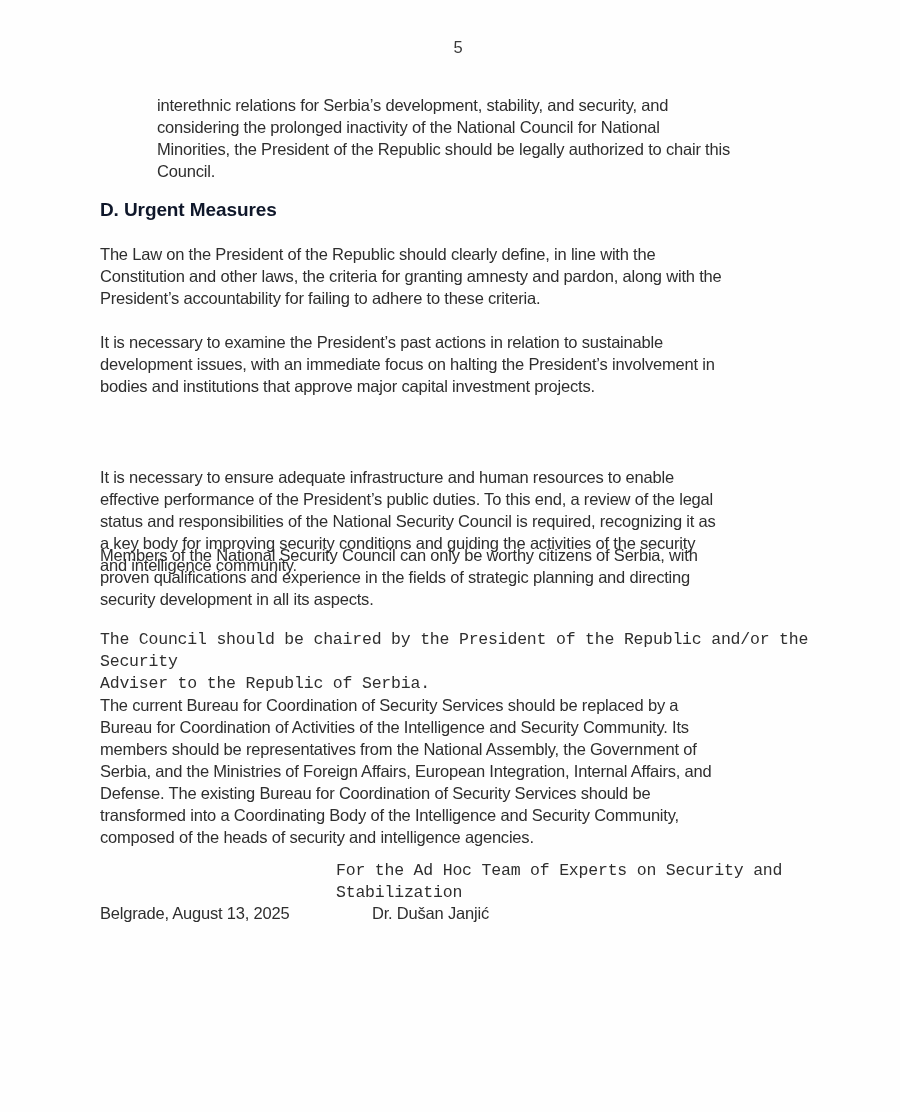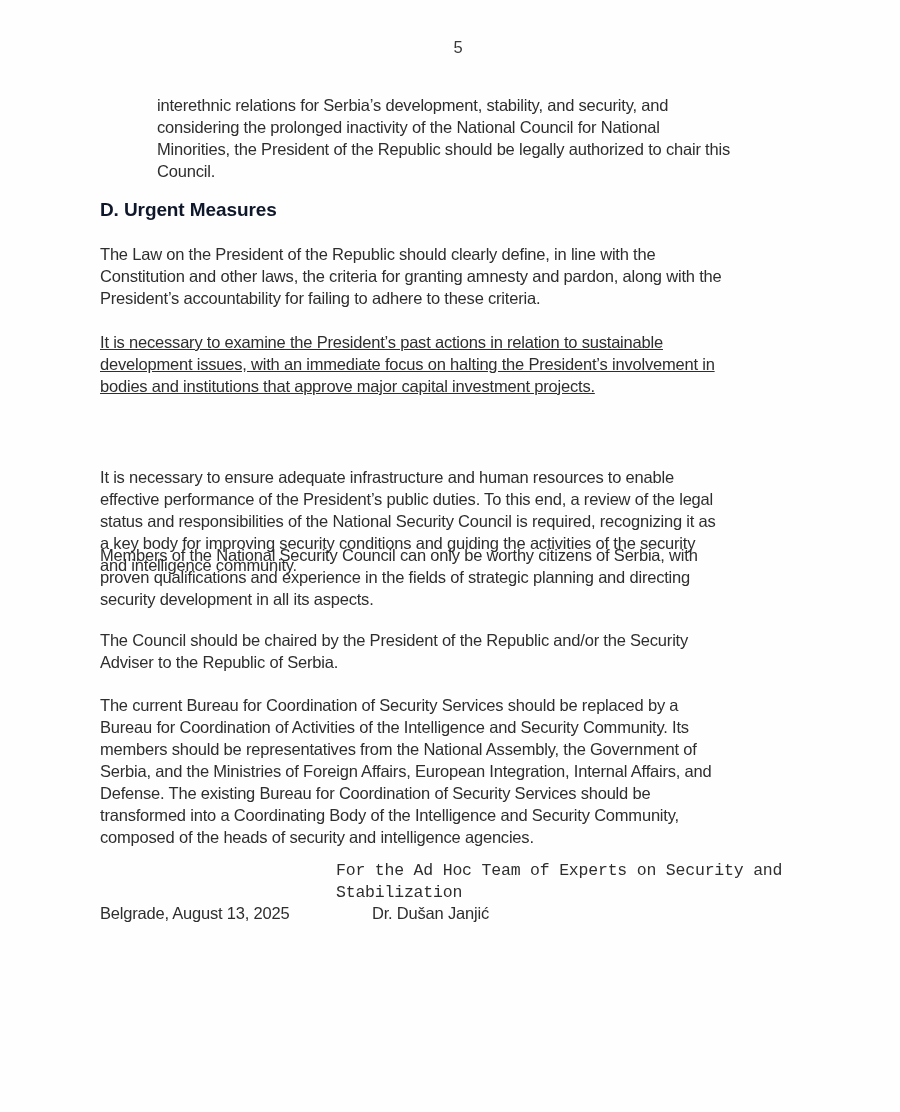--- a/index.html
+++ b/index.html
@@ -38,24 +38,24 @@
   }
   .heading {
     top: 199px;
     left: 100px;
     font-size: 19px;
     font-weight: bold;
     color: #0f172a;
     letter-spacing: -0.1px;
   }
   .para-0 { top: 243px; left: 100px; width: 760px; }
-  .para-1 { top: 331px; left: 100px; width: 760px; text-decoration: underline; }
+  .para-1 { top: 331px; left: 100px; width: 760px; }
   .para-2 { top: 418px; left: 100px; width: 760px; margin-top: 48px; }
   .para-3 { top: 544px; left: 100px; width: 760px; }
-  .para-4 { top: 629px; left: 100px; width: 760px; }
+  .para-4 { top: 629px; left: 100px; width: 760px; font-family: Liberation Mono, monospace; }
   .para-5 { top: 694px; left: 100px; width: 770px; }
   .attribution {
     top: 860px;
     left: 336px;
     font-family: Liberation Mono, monospace;
   }
   .dateline {
     top: 902px;
     left: 100px;
     width: 700px;

